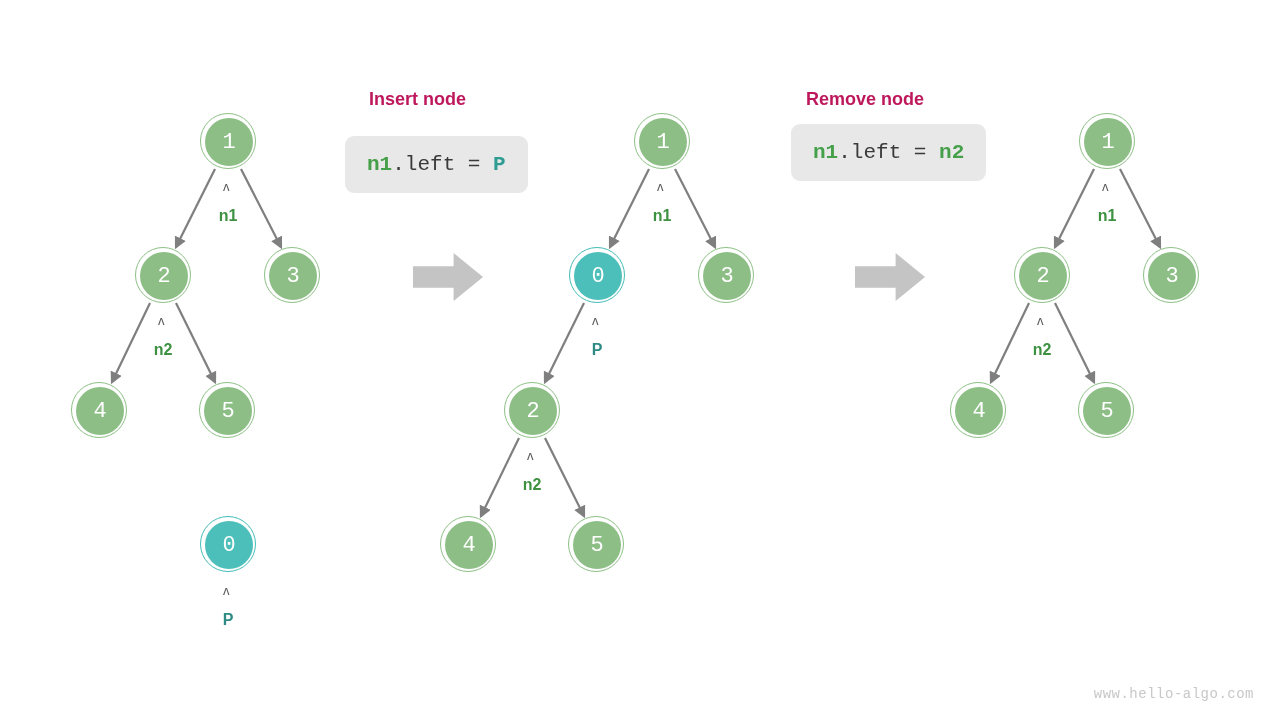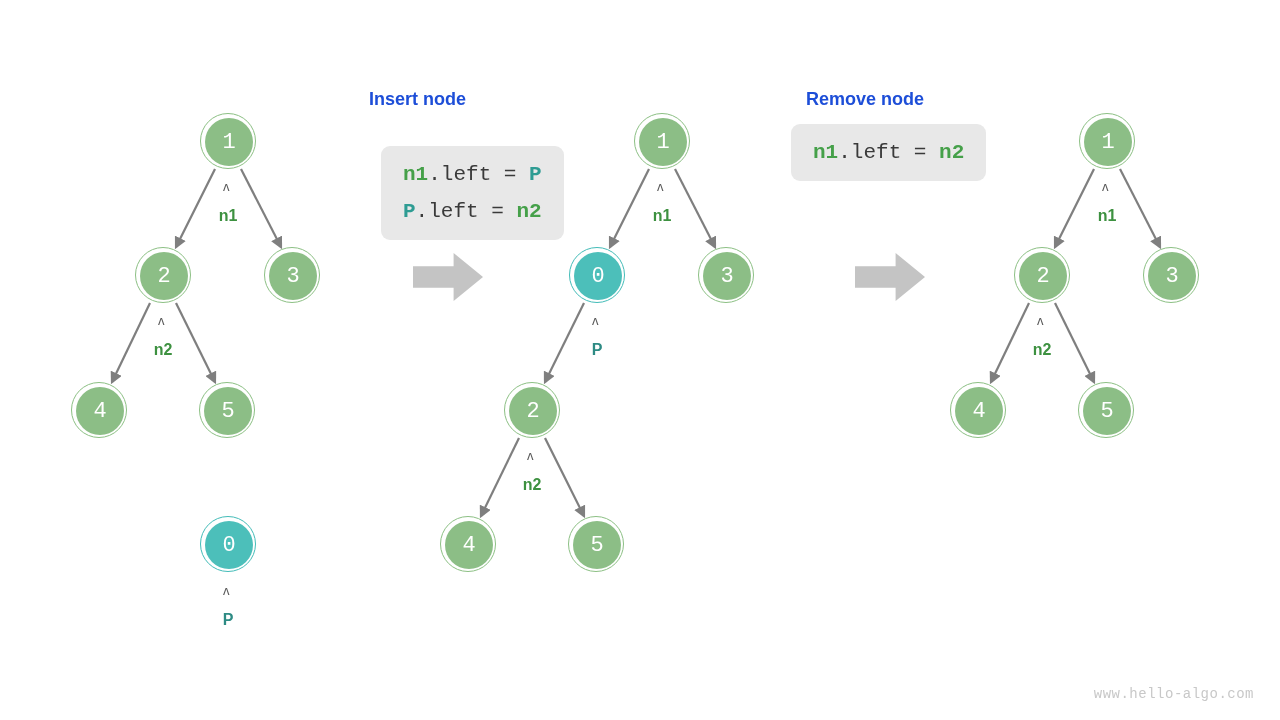--- a/index.html
+++ b/index.html
@@ -20,21 +20,21 @@
     left: 0; top: 0;
     width: 1280px;
     height: 720px;
   }
 
   .panel-title {
     position: absolute;
     font-family: "Liberation Sans", sans-serif;
     font-weight: bold;
     font-size: 18px;
-    color: #1d4ed8;
+    color: #be185d;
     white-space: nowrap;
   }
 
   .code-box {
     position: absolute;
     background: #E8E8E8;
     border-radius: 9px;
     font-family: "Liberation Mono", monospace;
     font-size: 21px;
     line-height: 37px;
@@ -159,23 +159,22 @@
     <div class="node teal" style="left: 200px; top: 516px;">
       <div class="inner">0</div>
     </div>
     <div class="caret" style="left: 223px; top: 180px;">ʌ</div>
     <div class="ref-label green" style="left: 188px; top: 207px; width: 80px;">n1</div>
     <div class="caret" style="left: 158px; top: 314px;">ʌ</div>
     <div class="ref-label green" style="left: 123px; top: 341px; width: 80px;">n2</div>
     <div class="caret" style="left: 223px; top: 584px;">ʌ</div>
     <div class="ref-label teal" style="left: 188px; top: 611px; width: 80px;">P</div>
     <div class="panel-title" style="left: 369px; top: 89px;">Insert node</div>
-    <div class="code-box" style="left: 345px; top: 146px; margin-left: 36px;">
+    <div class="code-box" style="left: 345px; top: 136px;">
       <span class="code-line"><span class="tok-green">n1</span><span class="tok-plain">.left = </span><span class="tok-teal">P</span></span>
-      <span class="code-line"><span class="tok-teal">P</span><span class="tok-plain">.left = </span><span class="tok-green">n2</span></span>
     </div>
     <div class="node green" style="left: 634px; top: 113px;">
       <div class="inner">1</div>
     </div>
     <div class="node teal" style="left: 569px; top: 247px;">
       <div class="inner">0</div>
     </div>
     <div class="node green" style="left: 698px; top: 247px;">
       <div class="inner">3</div>
     </div>

